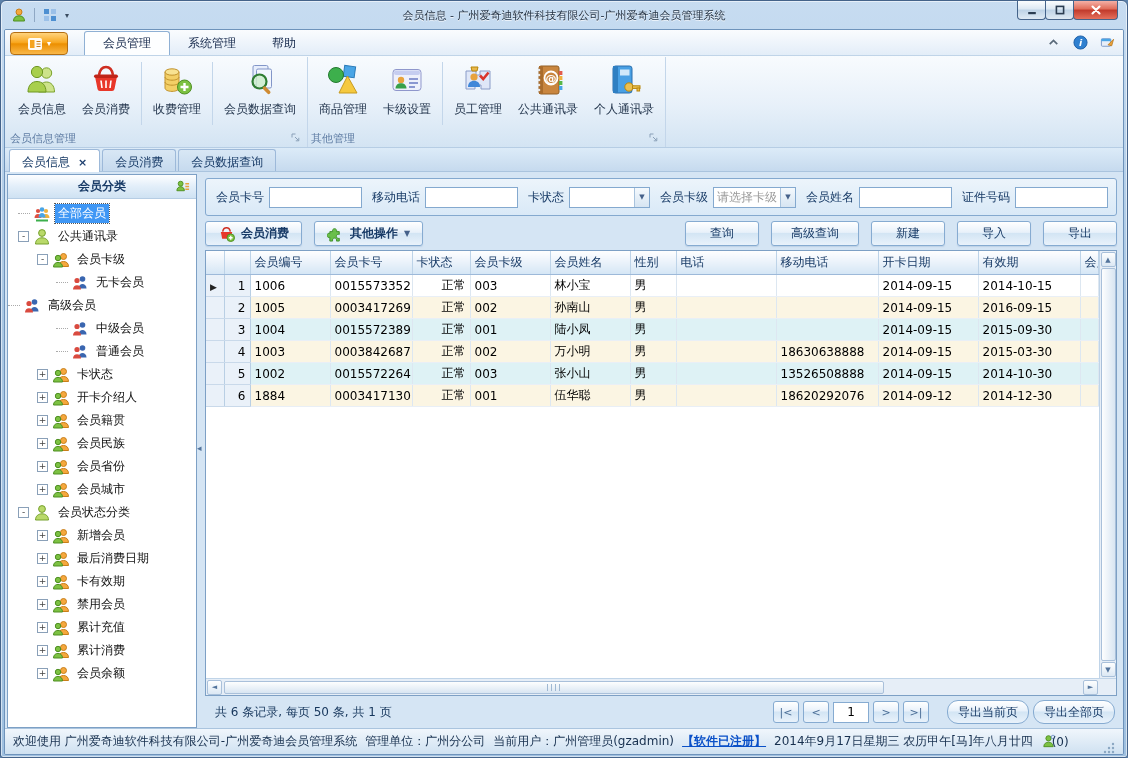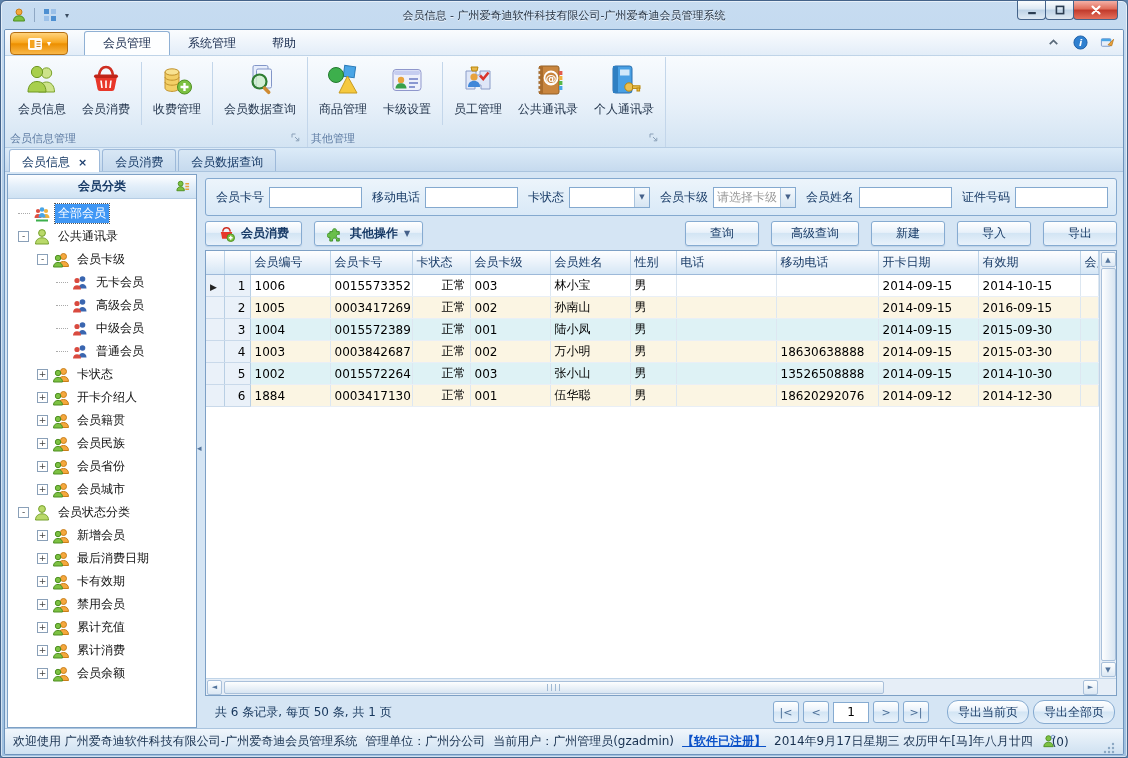--- a/index.html
+++ b/index.html
@@ -436,21 +436,21 @@
             <div class="tree-item" style="padding-left: 48px;">
               <span class="dash"></span>
               <span class="tree-icon"><svg viewBox="0 0 18 18">
                   <circle cx="11.5" cy="5" r="2.8" fill="#3a66b0"></circle>
                   <path d="M7.5 14.5c0-3 1.9-4.6 4-4.6s4 1.6 4 4.6z" fill="#3a66b0"></path>
                   <circle cx="6" cy="6.5" r="2.6" fill="#d94a3f"></circle>
                   <path d="M2 15.5c0-2.8 1.8-4.3 4-4.3s4 1.5 4 4.3z" fill="#d94a3f"></path>
                 </svg></span>
               <span class="tree-label">无卡会员</span>
             </div>
-            <div class="tree-item" style="padding-left: 48px;">
+            <div class="tree-item" style="">
               <span class="dash"></span>
               <span class="tree-icon"><svg viewBox="0 0 18 18">
                   <circle cx="11.5" cy="5" r="2.8" fill="#3a66b0"></circle>
                   <path d="M7.5 14.5c0-3 1.9-4.6 4-4.6s4 1.6 4 4.6z" fill="#3a66b0"></path>
                   <circle cx="6" cy="6.5" r="2.6" fill="#d94a3f"></circle>
                   <path d="M2 15.5c0-2.8 1.8-4.3 4-4.3s4 1.5 4 4.3z" fill="#d94a3f"></path>
                 </svg></span>
               <span class="tree-label">高级会员</span>
             </div>
             <div class="tree-item" style="padding-left: 48px;">

